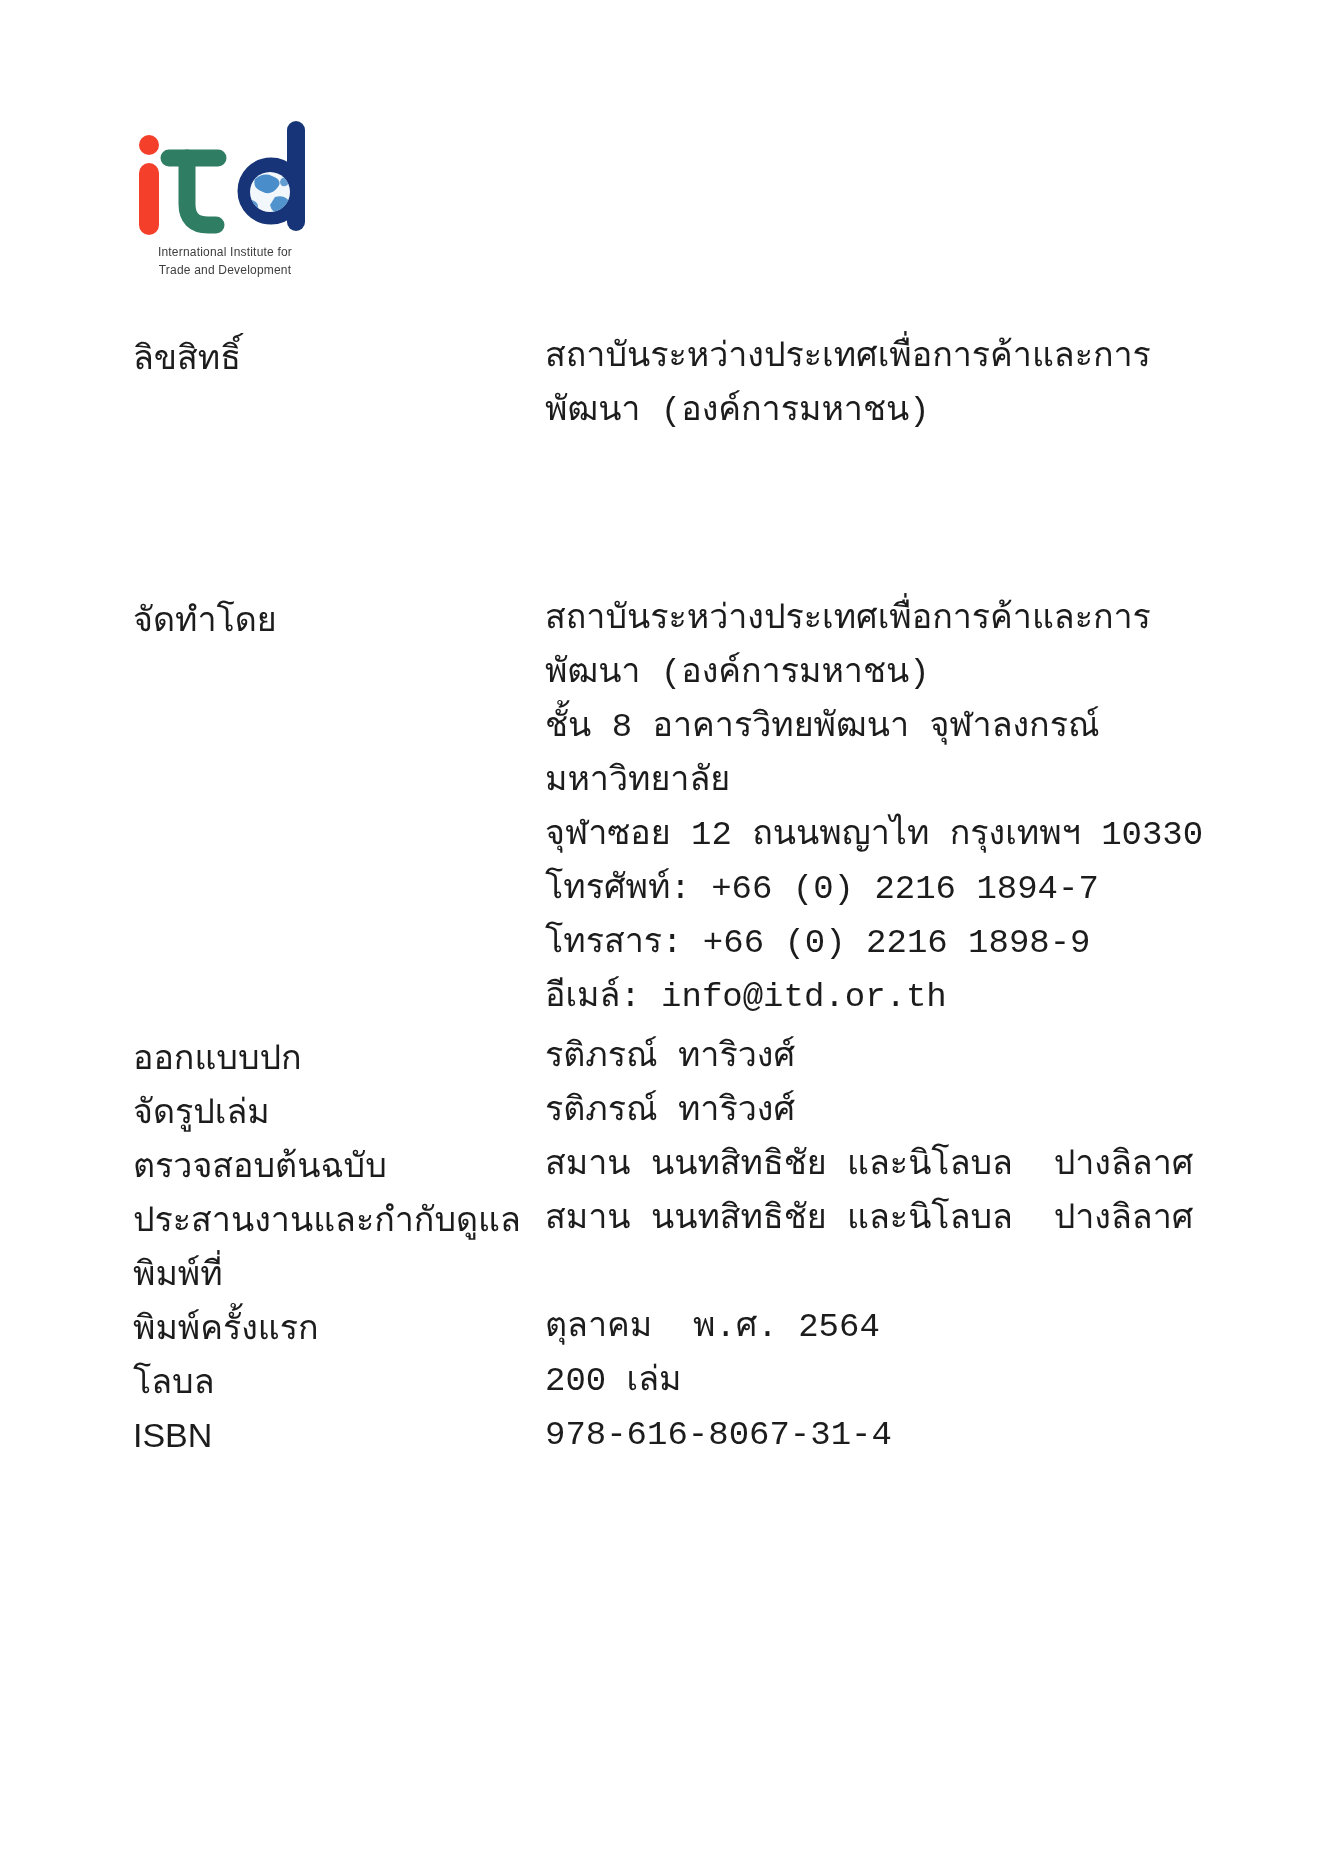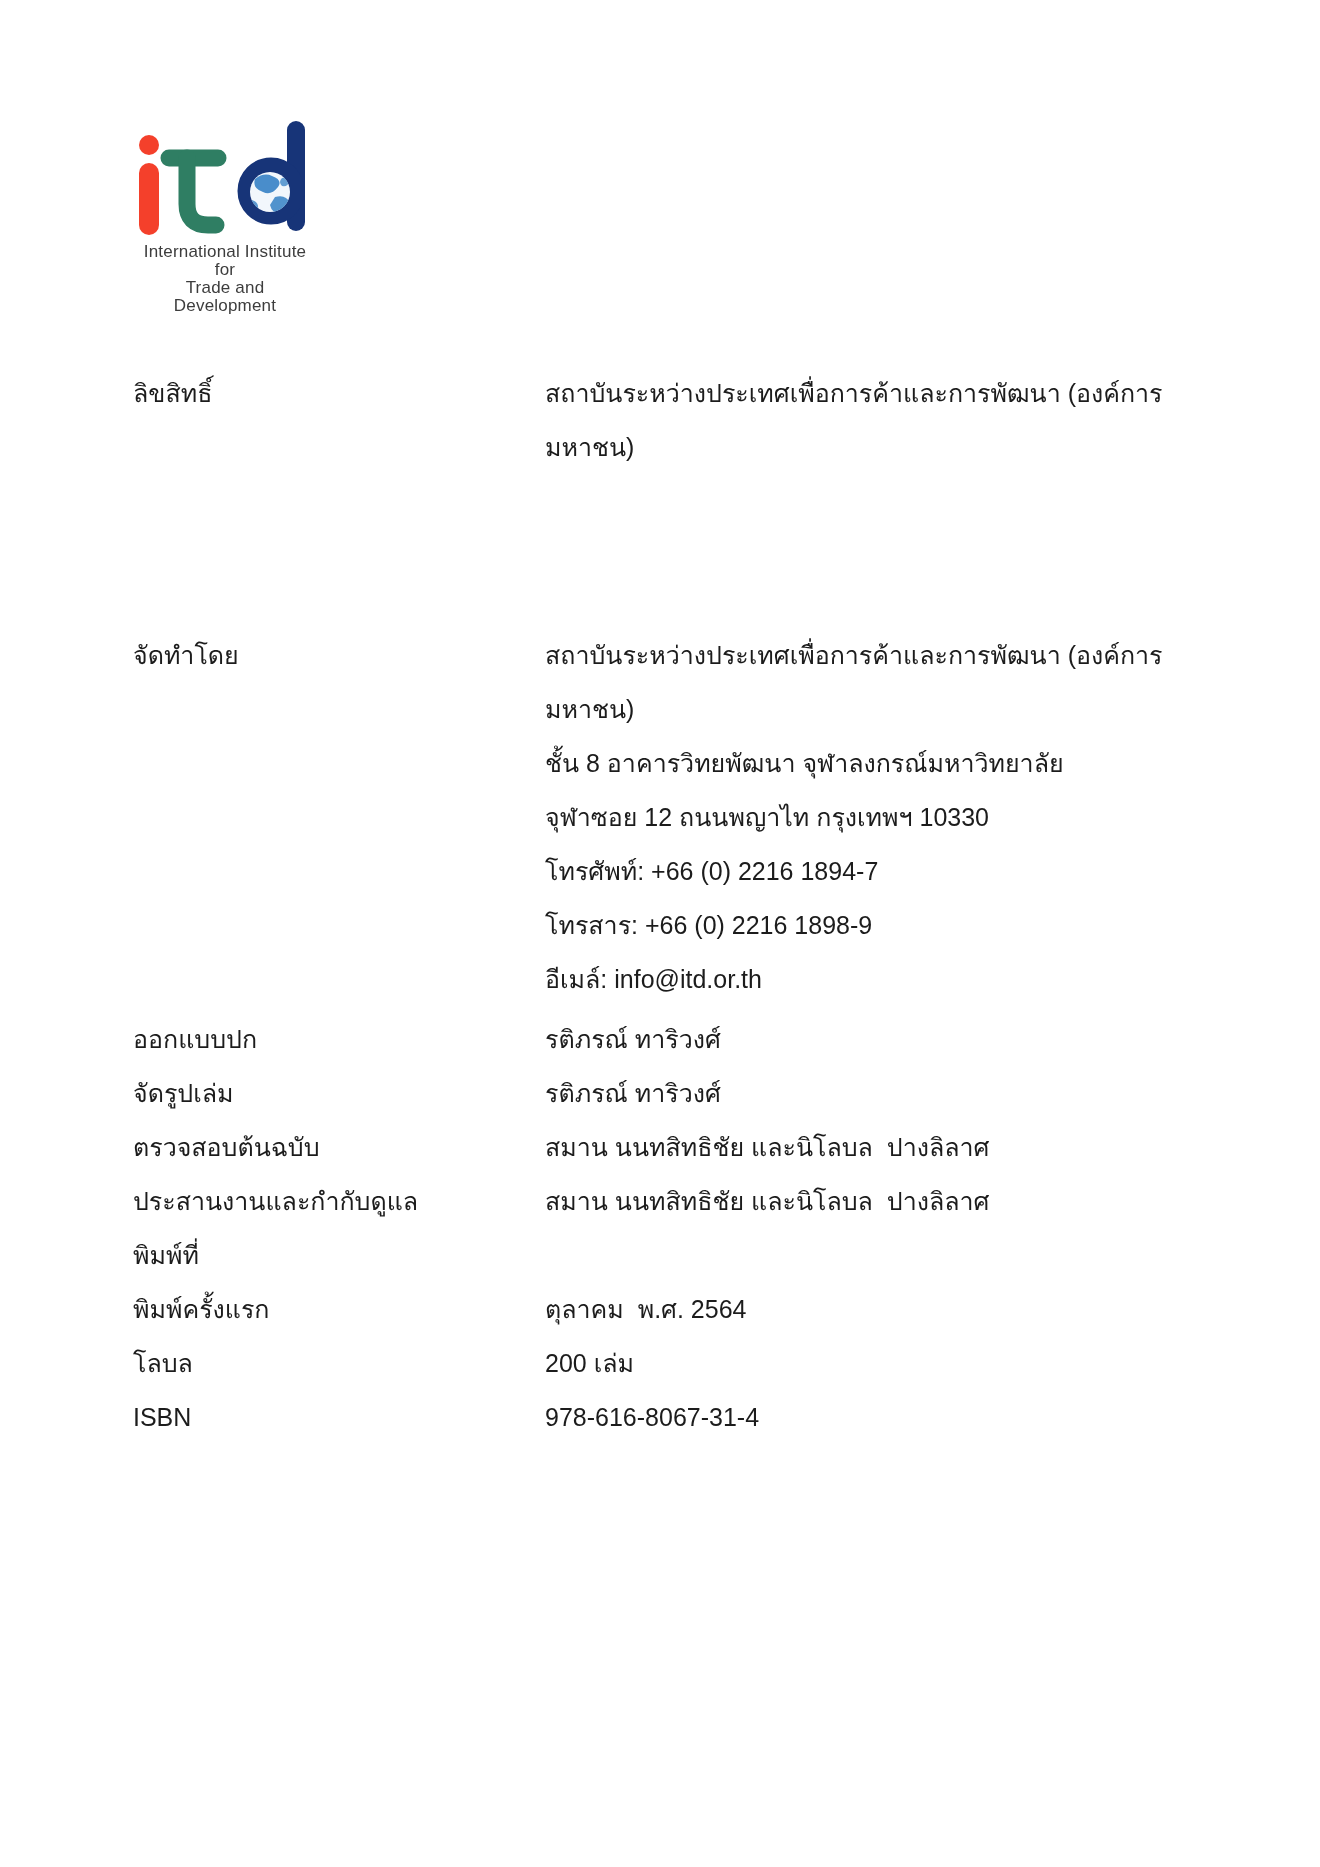--- a/index.html
+++ b/index.html
@@ -22,46 +22,47 @@
   }
   .logo svg {
     display: block;
     width: 178px;
     height: 115px;
   }
   .logo-tagline {
     margin-top: 8px;
     width: 178px;
     text-align: center;
-    font-size: 17px;
+    font-size: 12px;
     line-height: 18px;
     letter-spacing: 0.2px;
     color: #3d3d3d;
   }
   .info-table {
     margin-left: 133px;
     margin-right: 80px;
   }
   .row {
     display: flex;
     align-items: flex-start;
-    font-size: 25px;
+    font-size: 34px;
     line-height: 54px;
   }
   .row-label {
     width: 412px;
     flex: 0 0 412px;
     white-space: pre-wrap;
   }
   .row-value {
     flex: 1 1 auto;
     min-height: 54px;
   }
   .line {
     white-space: pre-wrap;
+    font-family: Liberation Mono, monospace;
   }
 </style>
 </head>
 <body>
 
 <div class="page" style="--logo-i: #f4402b; --logo-t: #2f7e63; --logo-d: #173478; --globe-land: #3f87c8; --globe-sea: #f2f7fc;">
 
   <div class="logo">
     <svg viewBox="0 0 178 115" aria-hidden="true">
 

